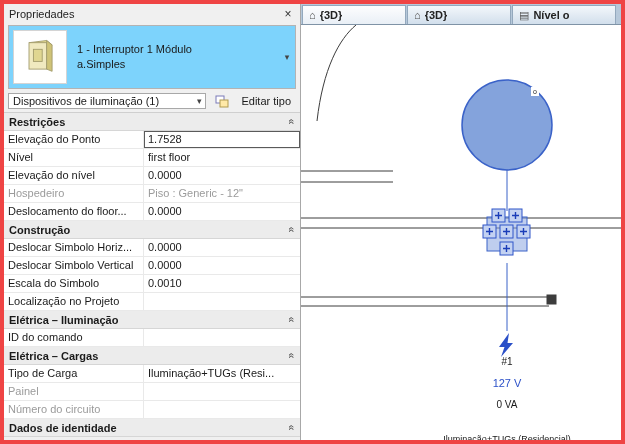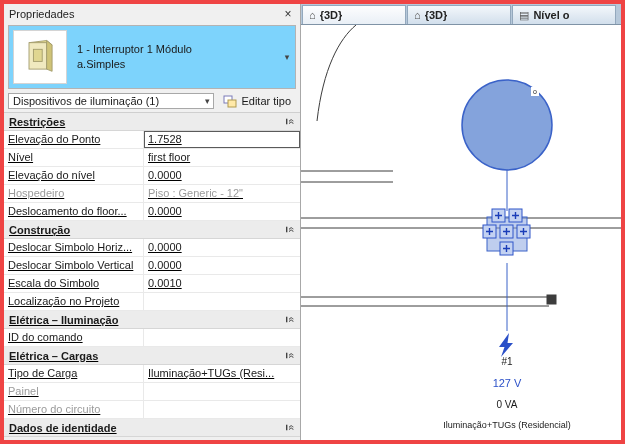--- a/index.html
+++ b/index.html
@@ -20,24 +20,24 @@
   .preview { width:54px; height:54px; margin:4px; border:1px solid #d4d4d4; background:#fff;
              display:flex; align-items:center; justify-content:center; }
   .type-text { flex:1; font-size:11px; line-height:15px; padding-left:6px; color:#1a1a1a; overflow:hidden; white-space:nowrap; }
   .dd-arrow { width:16px; align-self:stretch; display:flex; align-items:center;
               justify-content:center; font-size:9px; color:#444; }
 
   .filter-row { display:flex; margin:4px 4px 3px 4px; height:16px; gap:4px; }
   .combo { flex:1; background:#fff; border:1px solid #a8a8a8; display:flex; align-items:center;
            font-size:11px; padding:0 4px; color:#1a1a1a; white-space:nowrap; overflow:hidden; }
   .combo .chev { margin-left:auto; font-size:9px; color:#444; padding-left:4px; }
-  .edit-type { display:flex; align-items:center; gap:4px; font-size:11px; background:transparent;
+  .edit-type { display:flex; align-items:center; gap:12px; font-size:11px; background:transparent;
                border:1px solid transparent; padding:0 4px; color:#1a1a1a; cursor:default; }
 
-  .grid { flex:1; overflow:hidden; background:#f0f0f0; border-top:1px solid #cfcfcf; font-size:11px;text-decoration:underline; }
+  .grid { flex:1; overflow:hidden; background:#f0f0f0; border-top:1px solid #cfcfcf; font-size:11px; }
   .sec { height:18px; display:flex; align-items:center; padding:0 5px; background:#ececec;
          border-bottom:1px solid #d6d6d6; font-weight:bold; color:#1a1a1a; }
   .sec .chev { margin-left:auto; transform:rotate(90deg); font-size:10px; color:#444; font-weight:normal; }
   .prow { display:flex; height:18px; background:#fff; border-bottom:1px solid #e9e9e9; }
   .pl { width:140px; min-width:140px; padding:2px 4px; border-right:1px solid #e9e9e9;
         white-space:nowrap; overflow:hidden; color:#1a1a1a; }
   .pv { flex:1; padding:2px 4px; white-space:nowrap; overflow:hidden; color:#1a1a1a; }
   .gray .pl, .gray .pv { color:#9b9b9b; }
   .sel .pv { box-shadow: inset 0 0 0 1px #5a5a5a; }
 
@@ -51,21 +51,21 @@
   .tab.active { background:linear-gradient(#fdfdfe,#e9eff6); }
   .tab-icon { font-size:11px; color:#555; }
   .tab-label { overflow:hidden; white-space:nowrap;font-weight:bold; }
 
   .canvas { flex:1; position:relative; background:#fff; border-top:1px solid #7f93a6; overflow:hidden; }
   .canvas svg { position:absolute; left:0; top:0; }
   .cv-label { position:absolute; transform:translateX(-50%); white-space:nowrap; color:#1a1a1a; }
   #lbl-circuit  { left:206px; top:331px; font-size:10px; }
   #lbl-voltage  { left:206px; top:352px; font-size:11px; color:#2b50c8; }
   #lbl-load     { left:206px; top:374px; font-size:10px; }
-  #lbl-class    { left:206px; top:395px; font-size:9px; }
+  #lbl-class    { left:206px; top:409px; font-size:9px; }
   #fixture-tag  { left:230px; top:62px; transform:none; font-size:7px; background:#fff;
                   padding:0 2px; color:#222; line-height:9px; }
 </style>
 </head>
 <body>
 
 <div class="app">
 
   <div class="props-panel">
     <div class="panel-header">

